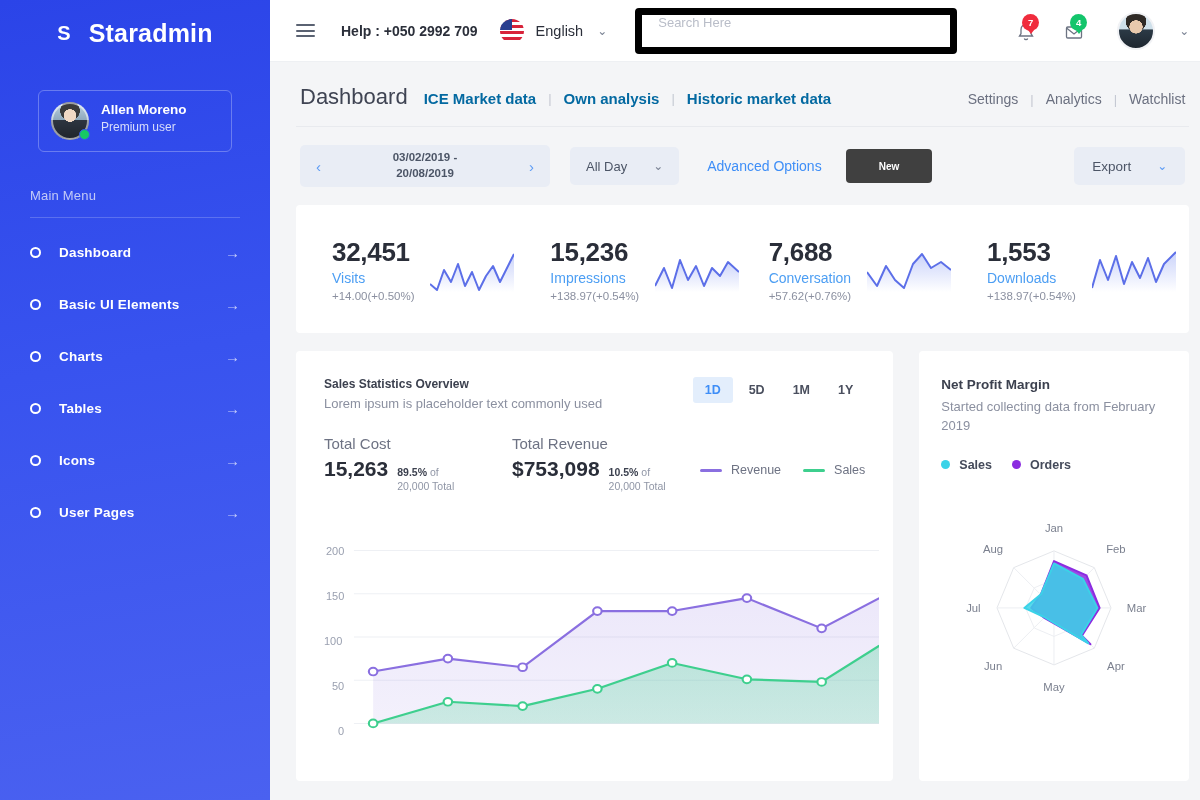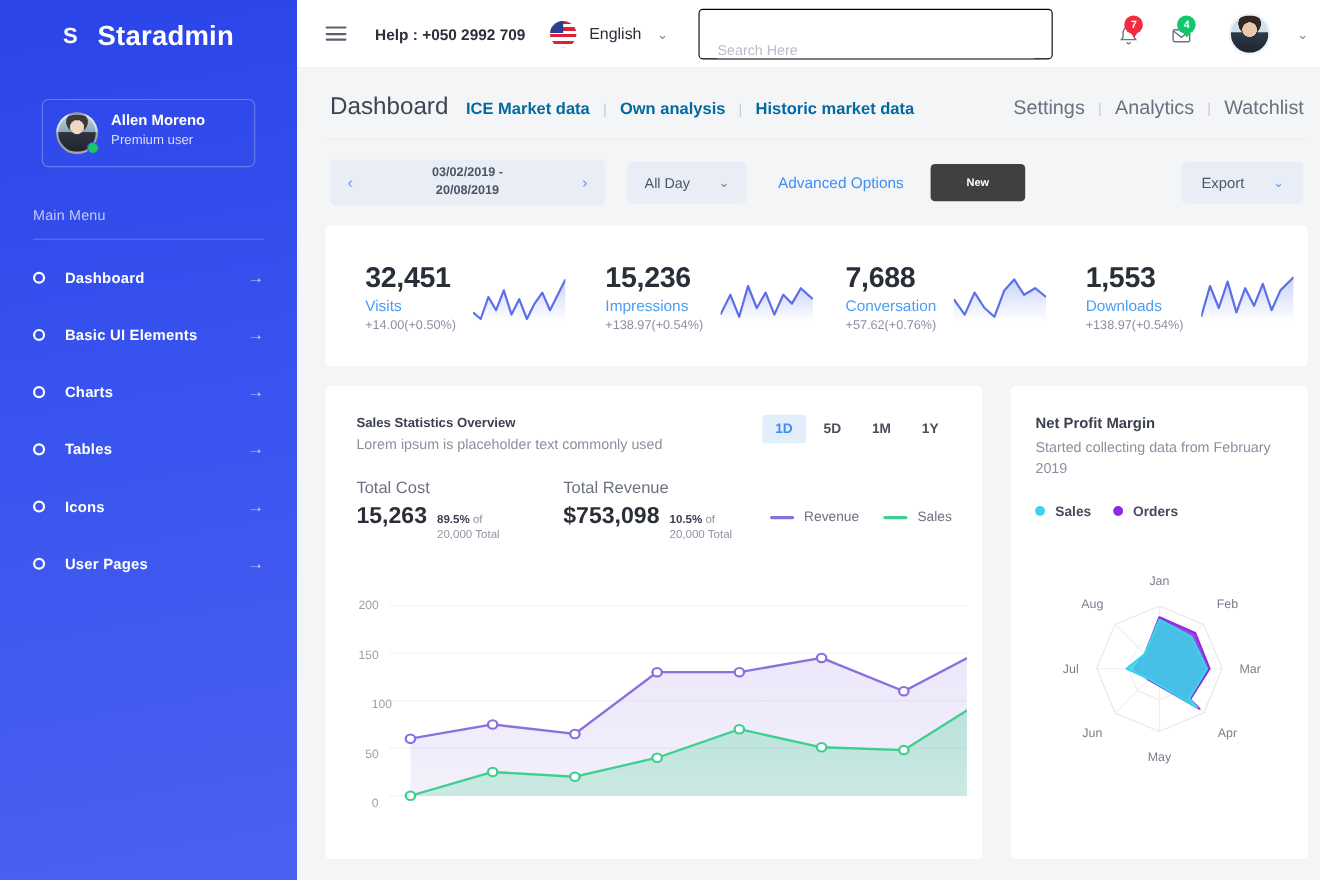--- a/index.html
+++ b/index.html
@@ -91,22 +91,22 @@
     position: relative; flex: 0 0 24px;
   }
   .flag::before {
     content: ""; position: absolute; left: 0; top: 0;
     width: 12px; height: 11px; background: #2a3f8f;
   }
   .lang { font-size: 14.5px; color: #2b2f3a; margin-left: 12px; white-space: nowrap; }
   .caret { margin-left: 14px; color: #7b8394; font-size: 12px; }
   .search-box {
     margin-left: 28px; width: 322px; height: 46px;
-    border: 1px solid #000000; border-radius: 4px;
-    display: flex; align-items: flex-end; padding: 0 16px;
+    border: 7px solid #000000; border-radius: 4px;
+    display: flex; align-items: flex-start; padding: 0 16px;
     background: #fff;
   }
   .search-box input {
     border: none; outline: none; width: 100%;
     font-size: 13px; color: #54596a;
     font-family: "Liberation Sans", sans-serif;
   }
   .search-box input::placeholder { color: #b9bdc8; }
   .topbar-right { margin-left: auto; display: flex; align-items: center; gap: 22px; }
   .icon-btn { position: relative; width: 26px; height: 28px; cursor: pointer; }
@@ -143,21 +143,21 @@
   .page-head {
     display: flex; align-items: baseline;
     padding: 22px 4px 16px 4px;
     border-bottom: 1px solid #e8eaee;
   }
   .page-title { font-size: 22px; color: #3f4453; font-weight: normal; }
   .page-subnav { display: flex; align-items: center; gap: 0; margin-left: 16px; }
   .page-subnav a { font-size: 15px; color: #0369a1; text-decoration: none; font-weight: bold; }
   .sep { color: #c4c8d2; margin: 0 12px; font-size: 13px; }
   .page-head-right { margin-left: auto; display: flex; align-items: center; }
-  .page-head-right a { font-size: 18px; color: #6b7080; text-decoration: none; }
+  .page-head-right a { font-size: 14px; color: #6b7080; text-decoration: none; }
 
   .toolbar { display: flex; align-items: center; padding: 18px 4px 0 4px; }
   .daterange {
     background: #e9edf5; border-radius: 5px; height: 42px; width: 250px;
     display: flex; align-items: center; justify-content: space-between;
     padding: 0 16px; cursor: pointer;
   }
   .dr-arrow { color: #5d9cf5; font-size: 15px; }
   .dr-text { font-size: 11.5px; color: #4c5566; text-align: center; line-height: 1.35; font-weight: bold; }
   .allday {
@@ -527,21 +527,21 @@
                 <circle cx="256" cy="154" r="4"></circle>
                   <circle cx="326" cy="127" r="4"></circle>
                   <circle cx="396" cy="144.1" r="4"></circle>
                 <circle cx="466" cy="146.8" r="4"></circle>
               </g>
             </svg>
             
             <div style="position:absolute;left:0;top:0;width:100%;height:100%;pointer-events:none;font-size:11px;color:#9aa0b0;">
               <span style="position:absolute;left:2px;top:4px;">200</span>
               <span style="position:absolute;left:2px;top:49px;">150</span>
-              <span style="position:absolute;left:14px;top:94px;">100</span>
+              <span style="position:absolute;left:0;top:94px;">100</span>
               <span style="position:absolute;left:8px;top:139px;">50</span>
               <span style="position:absolute;left:14px;top:184px;">0</span>
             </div>
           </div>
         </div>
 
         <div class="card profit-card">
           <div class="pc-title">Net Profit Margin</div>
           <div class="pc-sub">Started collecting data from February 2019</div>
           <div class="pc-legend">

